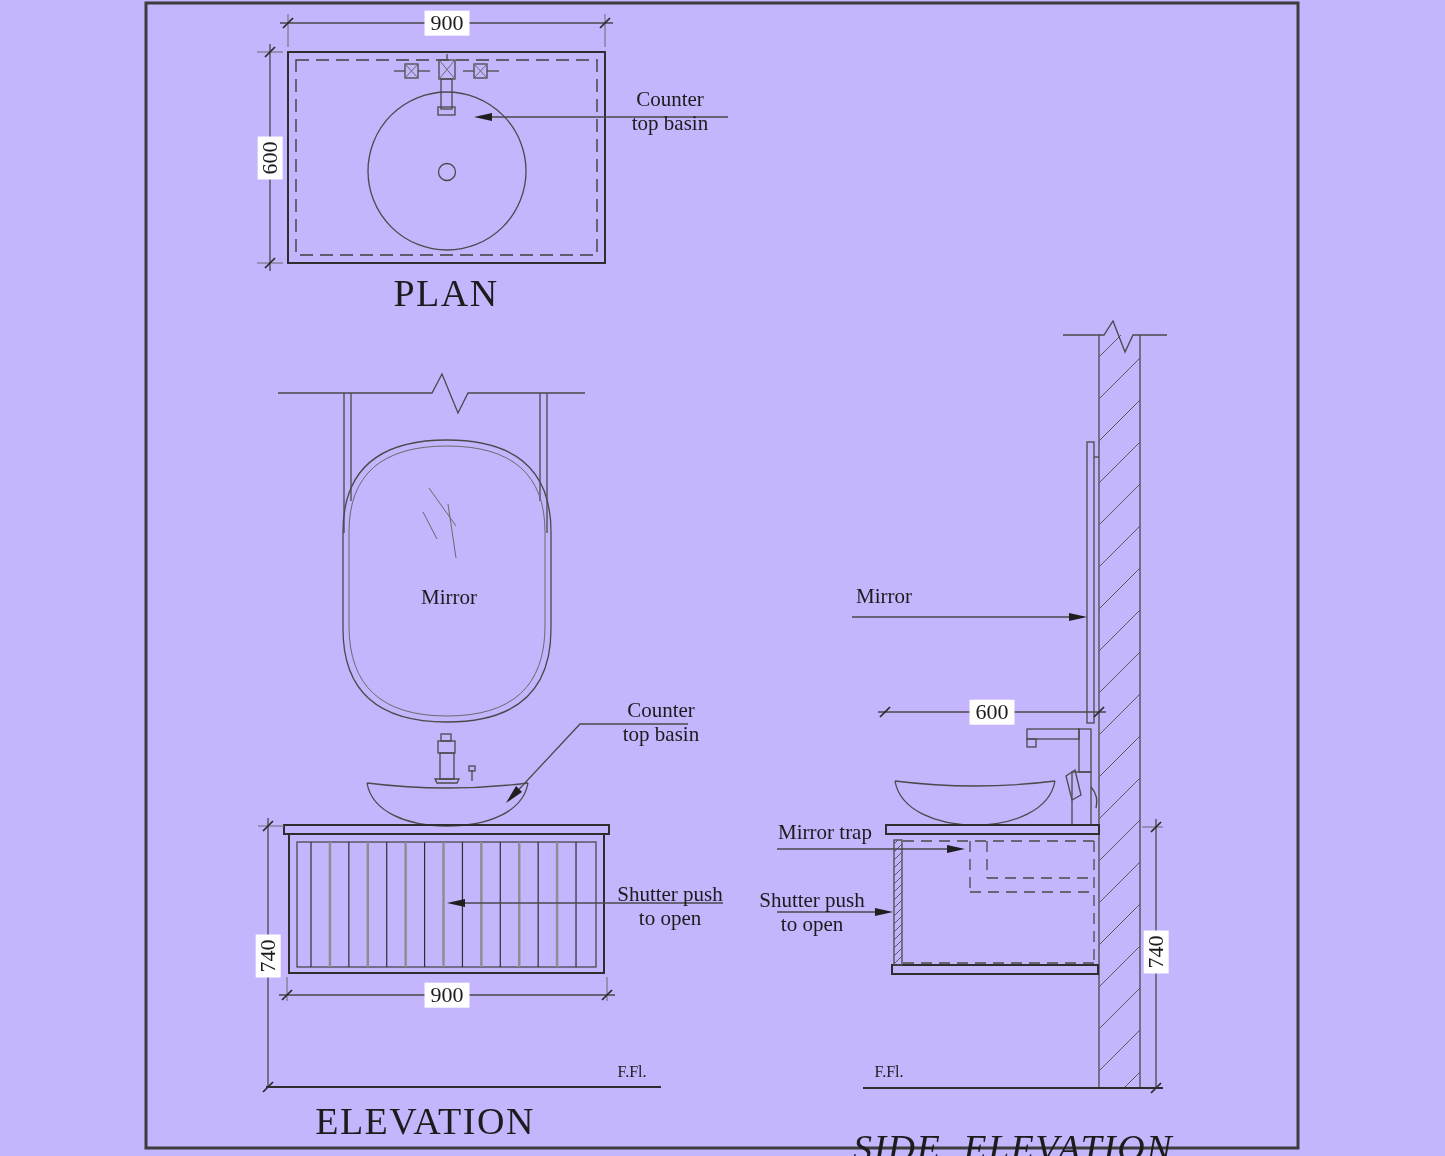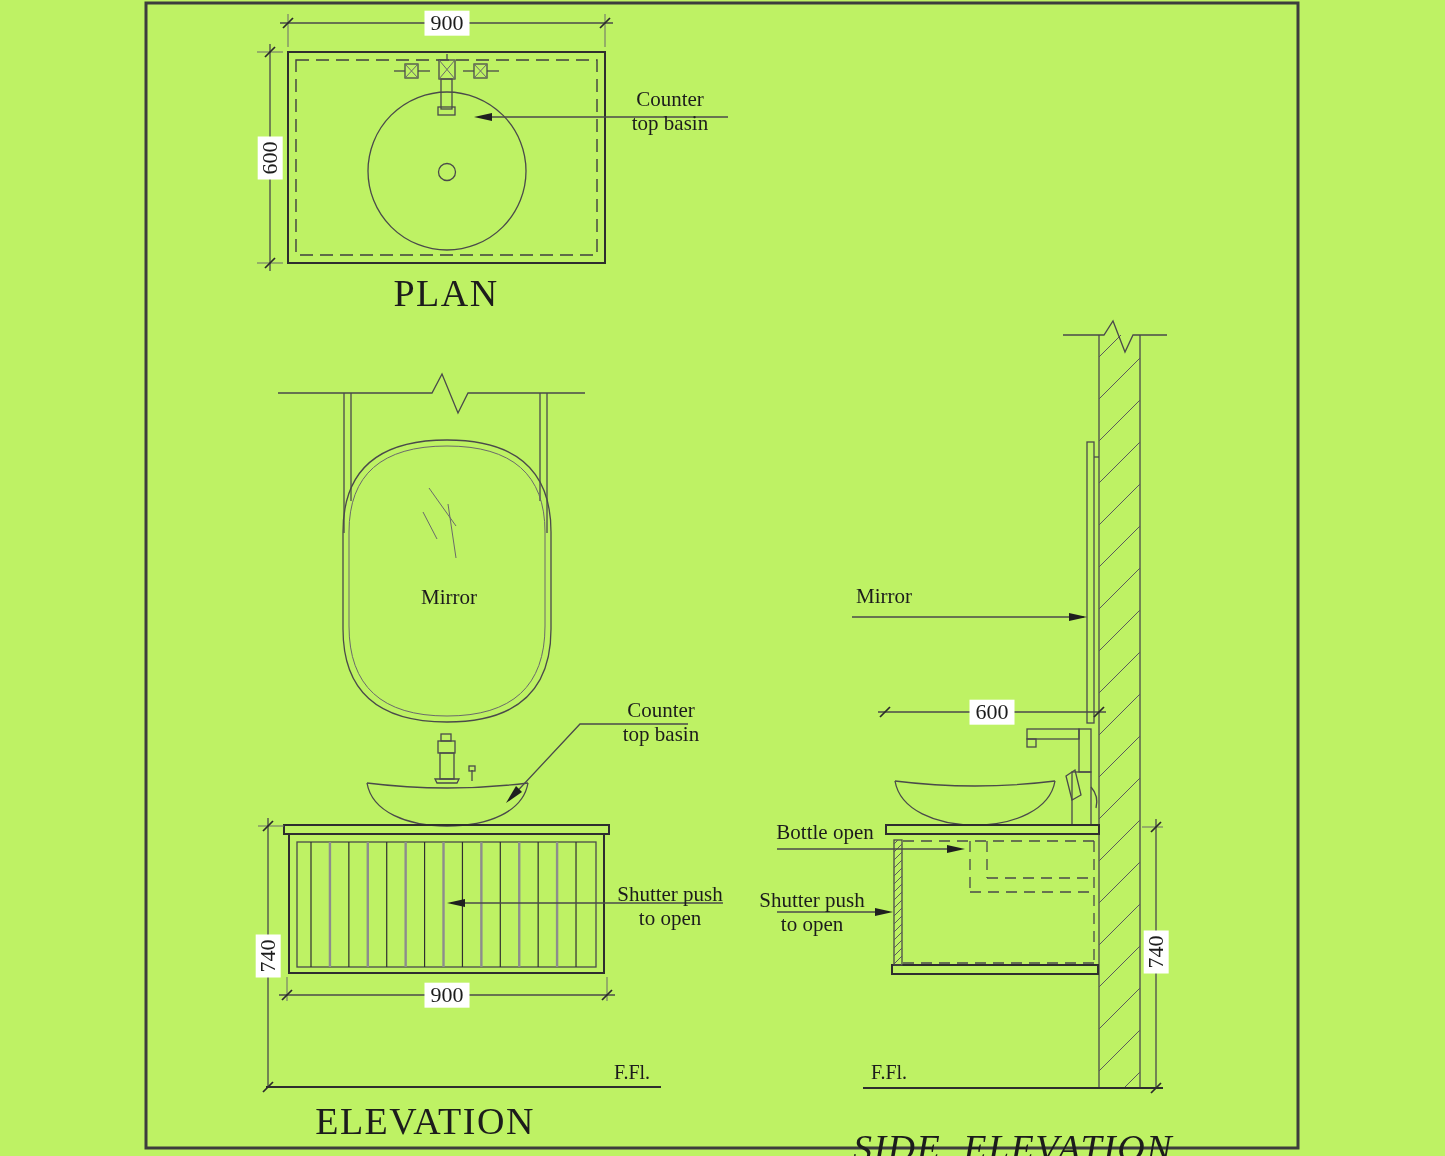--- a/index.html
+++ b/index.html
@@ -1,34 +1,34 @@
 <!DOCTYPE html>
 <html><head>
 <meta charset="utf-8">
 <style>
   html,body{margin:0;padding:0;background:#ffffff;}
-  #page{position:relative;width:1445px;height:1156px;background:#bef264;overflow:hidden;
+  #page{position:relative;width:1445px;height:1156px;background:#c4b5fd;overflow:hidden;
         font-family:"Liberation Serif", serif;}
   svg{position:absolute;left:0;top:0;}
   .ln{stroke:#4a4a4a;stroke-width:1.3;fill:none;}
   .heavy{stroke:#2e2e2e;stroke-width:2;fill:none;}
   .thin{stroke:#6a6a6a;stroke-width:1;fill:none;}
   .dash{stroke:#3f3f3f;stroke-width:1.4;fill:none;stroke-dasharray:13 7;}
   .hid{stroke:#4a4a4a;stroke-width:1.3;fill:none;stroke-dasharray:11 7;}
   .tick{stroke:#2b2b2b;stroke-width:1.7;fill:none;}
   .arrow{fill:#1f1f1f;stroke:none;}
   .slatA{stroke:#2f2f2f;stroke-width:1.2;}
   .slatB{stroke:#8d8d8d;stroke-width:2.4;}
   .hatch{stroke:#5a5a5a;stroke-width:1;}
   .t{position:absolute;color:#1c1c1c;transform:translate(-50%,-50%);
      white-space:pre-line;text-align:center;line-height:1.12;}
   .dim{font-size:22px;background:#fff;padding:0 6px;}
   .rot{transform:translate(-50%,-50%) rotate(-90deg);background:#fff;padding:0 5px;}
   .lbl{font-size:21px;}
-  .ffl{font-size:20px;}
+  .ffl{font-size:16px;}
   .ttl{font-size:38px;letter-spacing:1.5px;white-space:pre;}
 </style>
 </head>
 <body>
 
 <div id="page">
 
 <svg width="1445" height="1156" viewBox="0 0 1445 1156">
 
   <rect x="146" y="3" width="1152" height="1145" fill="none" stroke="#3d3d3d" stroke-width="3"></rect>
@@ -288,20 +288,20 @@
 top basin</div>
 <div class="t lbl" style="left:670px;top:907px;">Shutter push
 to open</div>
 <div class="t dim rot" style="left:268px;top:956px;">740</div>
 <div class="t dim" style="left:447px;top:995px;">900</div>
 <div class="t ffl" style="left:632px;top:1072px;">F.Fl.</div>
 <div class="t ttl" style="left:425px;top:1121px;">ELEVATION</div>
 
 <div class="t lbl" style="left:884px;top:597px;">Mirror</div>
 <div class="t dim" style="left:992px;top:712px;">600</div>
-<div class="t lbl" style="left:825px;top:833px;">Bottle open</div>
+<div class="t lbl" style="left:825px;top:833px;">Mirror trap</div>
 <div class="t lbl" style="left:812px;top:913px;">Shutter push
 to open</div>
 <div class="t dim rot" style="left:1156px;top:952px;">740</div>
 <div class="t ffl" style="left:889px;top:1072px;">F.Fl.</div>
 <div class="t ttl" style="left:1013px;top:1148px;font-style:italic;">SIDE  ELEVATION</div>
 
 </div>
 
 </body></html>

